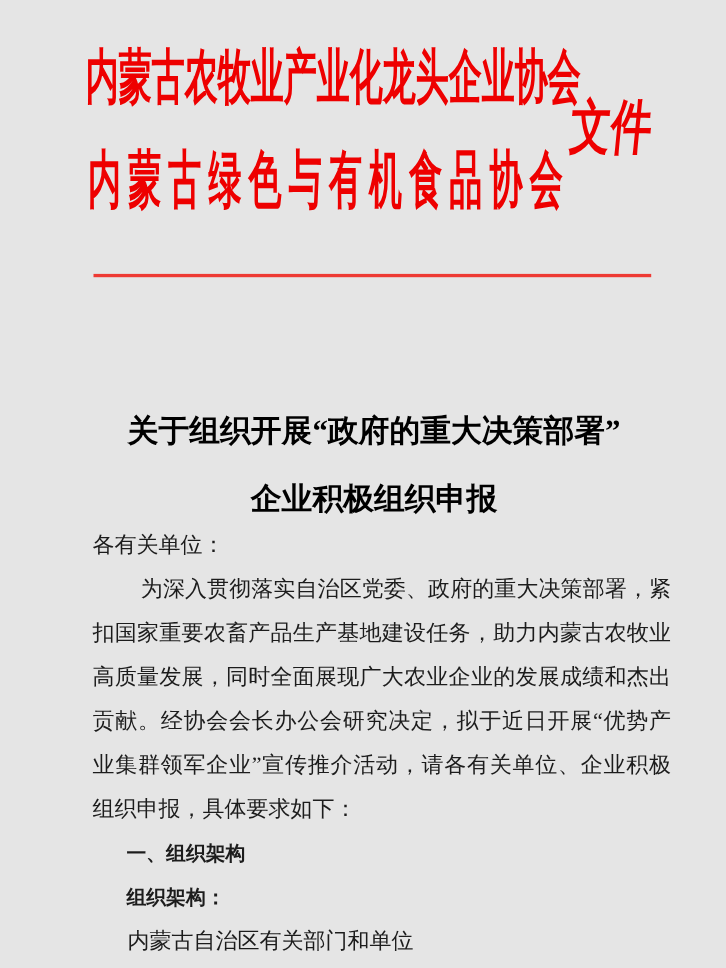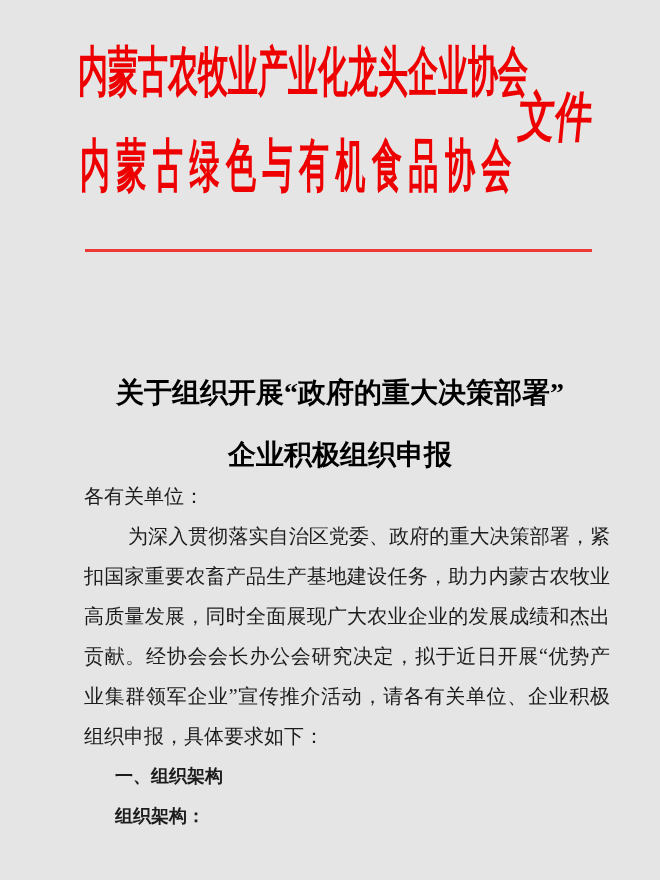--- a/index.html
+++ b/index.html
@@ -91,15 +91,16 @@
   <h1 class="doc-title">
     <div>关于组织开展“政府的重大决策部署”</div>
     <div>企业积极组织申报</div>
   </h1>
 
   <main class="doc-body">
     <p class="salutation">各有关单位：</p>
     <p class="para">为深入贯彻落实自治区党委、政府的重大决策部署，紧扣国家重要农畜产品生产基地建设任务，助力内蒙古农牧业高质量发展，同时全面展现广大农业企业的发展成绩和杰出贡献。经协会会长办公会研究决定，拟于近日开展“优势产业集群领军企业”宣传推介活动，请各有关单位、企业积极组织申报，具体要求如下：</p>
     <p class="heading-num">一、组织架构</p>
     <p class="heading-role">组织架构：</p>
+    <p class="plain-indent">内蒙古自治区有关部门和单位</p>
   </main>
 
 </div>
 
 </body></html>

